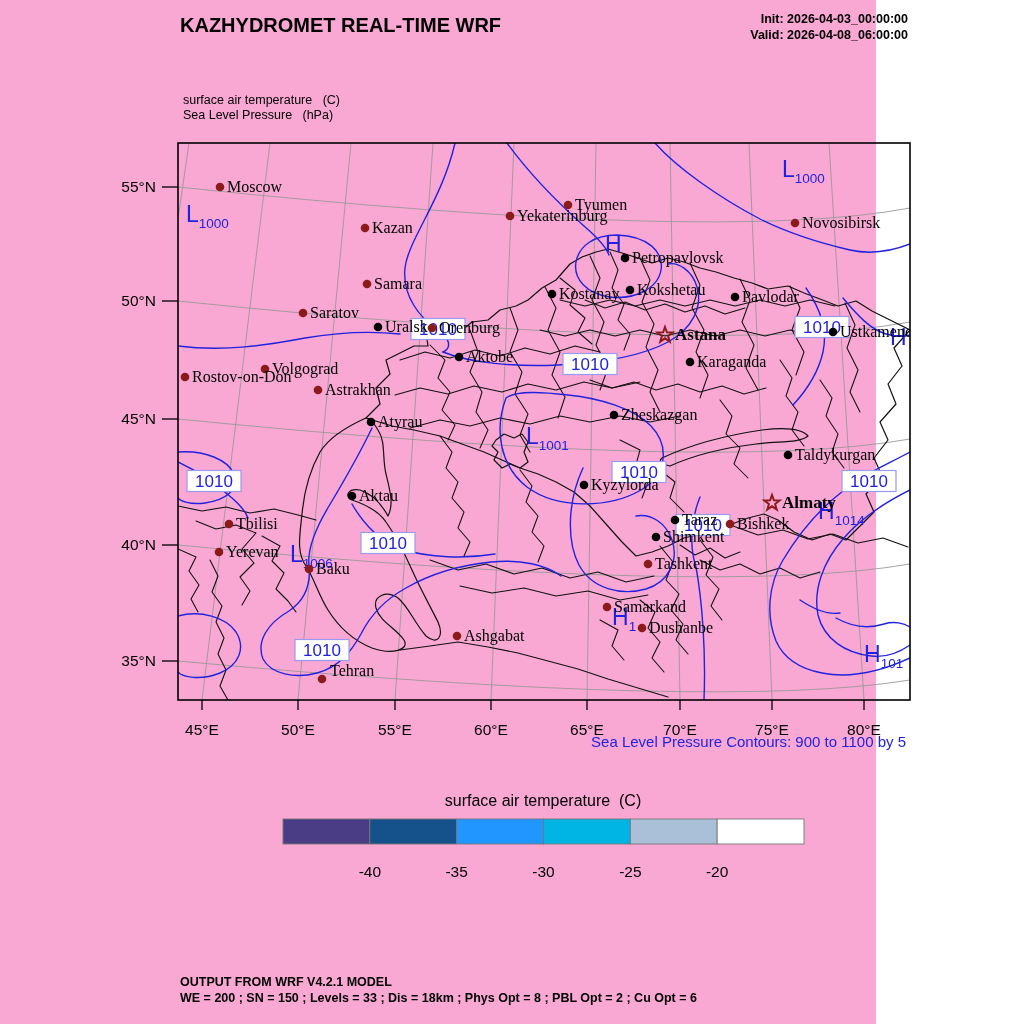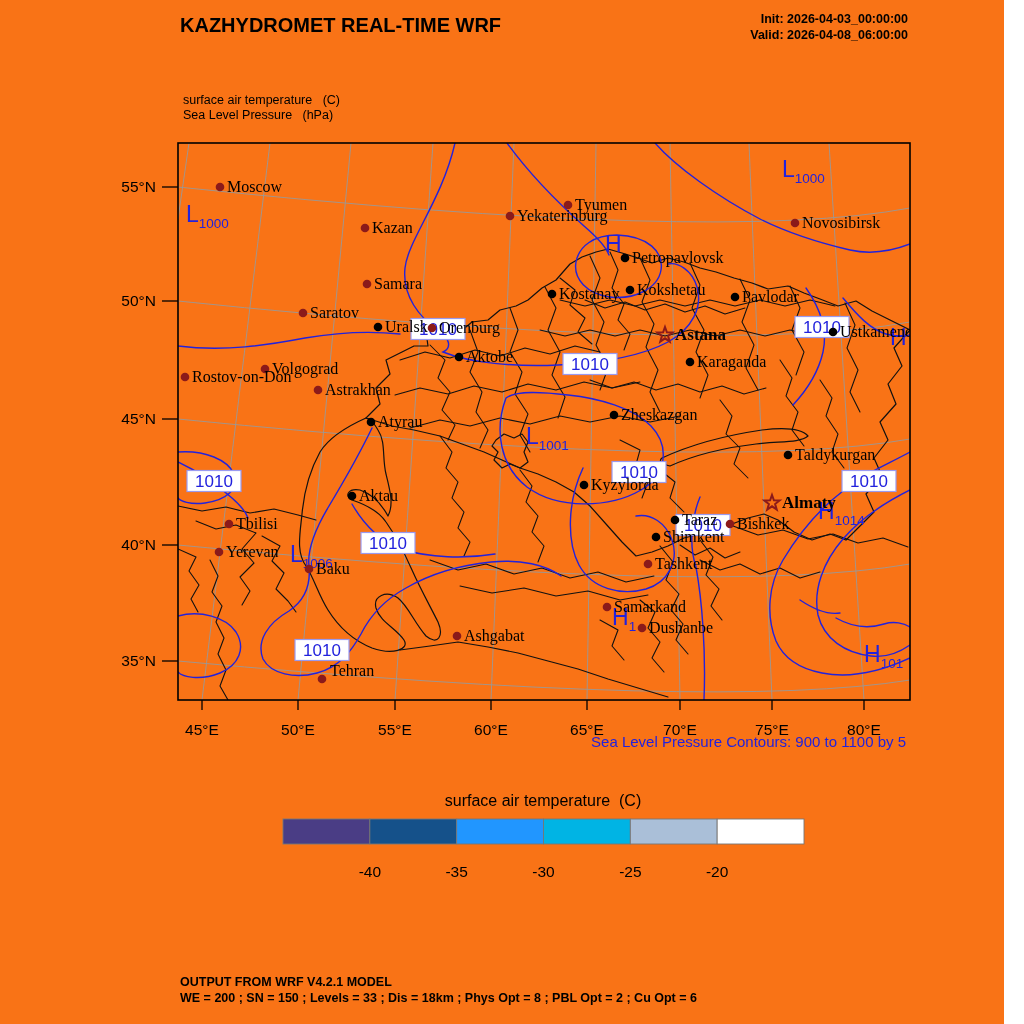--- a/index.html
+++ b/index.html
@@ -1,16 +1,16 @@
 <!DOCTYPE html>
 <html><head>
 <meta charset="utf-8">
 <style>
   html,body{margin:0;padding:0;background:#ffffff;}
-  .page{position:relative;width:1004px;height:1024px;background:#f97316;font-family:"Liberation Sans",sans-serif;}
+  .page{position:relative;width:876px;height:1024px;background:#f9a8d4;font-family:"Liberation Sans",sans-serif;}
   svg text{user-select:none;}
   .t-title{font:bold 20px "Liberation Sans",sans-serif;fill:#000;}
   .t-init{font:bold 12.5px "Liberation Sans",sans-serif;fill:#000;}
   .t-var{font:12.5px "Liberation Sans",sans-serif;fill:#000;}
   .t-axis{font:15.5px "Liberation Sans",sans-serif;fill:#000;}
   .t-caption{font:15px "Liberation Sans",sans-serif;fill:#2222dd;}
   .t-cbtitle{font:16px "Liberation Sans",sans-serif;fill:#000;}
   .t-cbtick{font:15.5px "Liberation Sans",sans-serif;fill:#000;}
   .t-footer{font:bold 12.5px "Liberation Sans",sans-serif;fill:#000;}
 </style>

